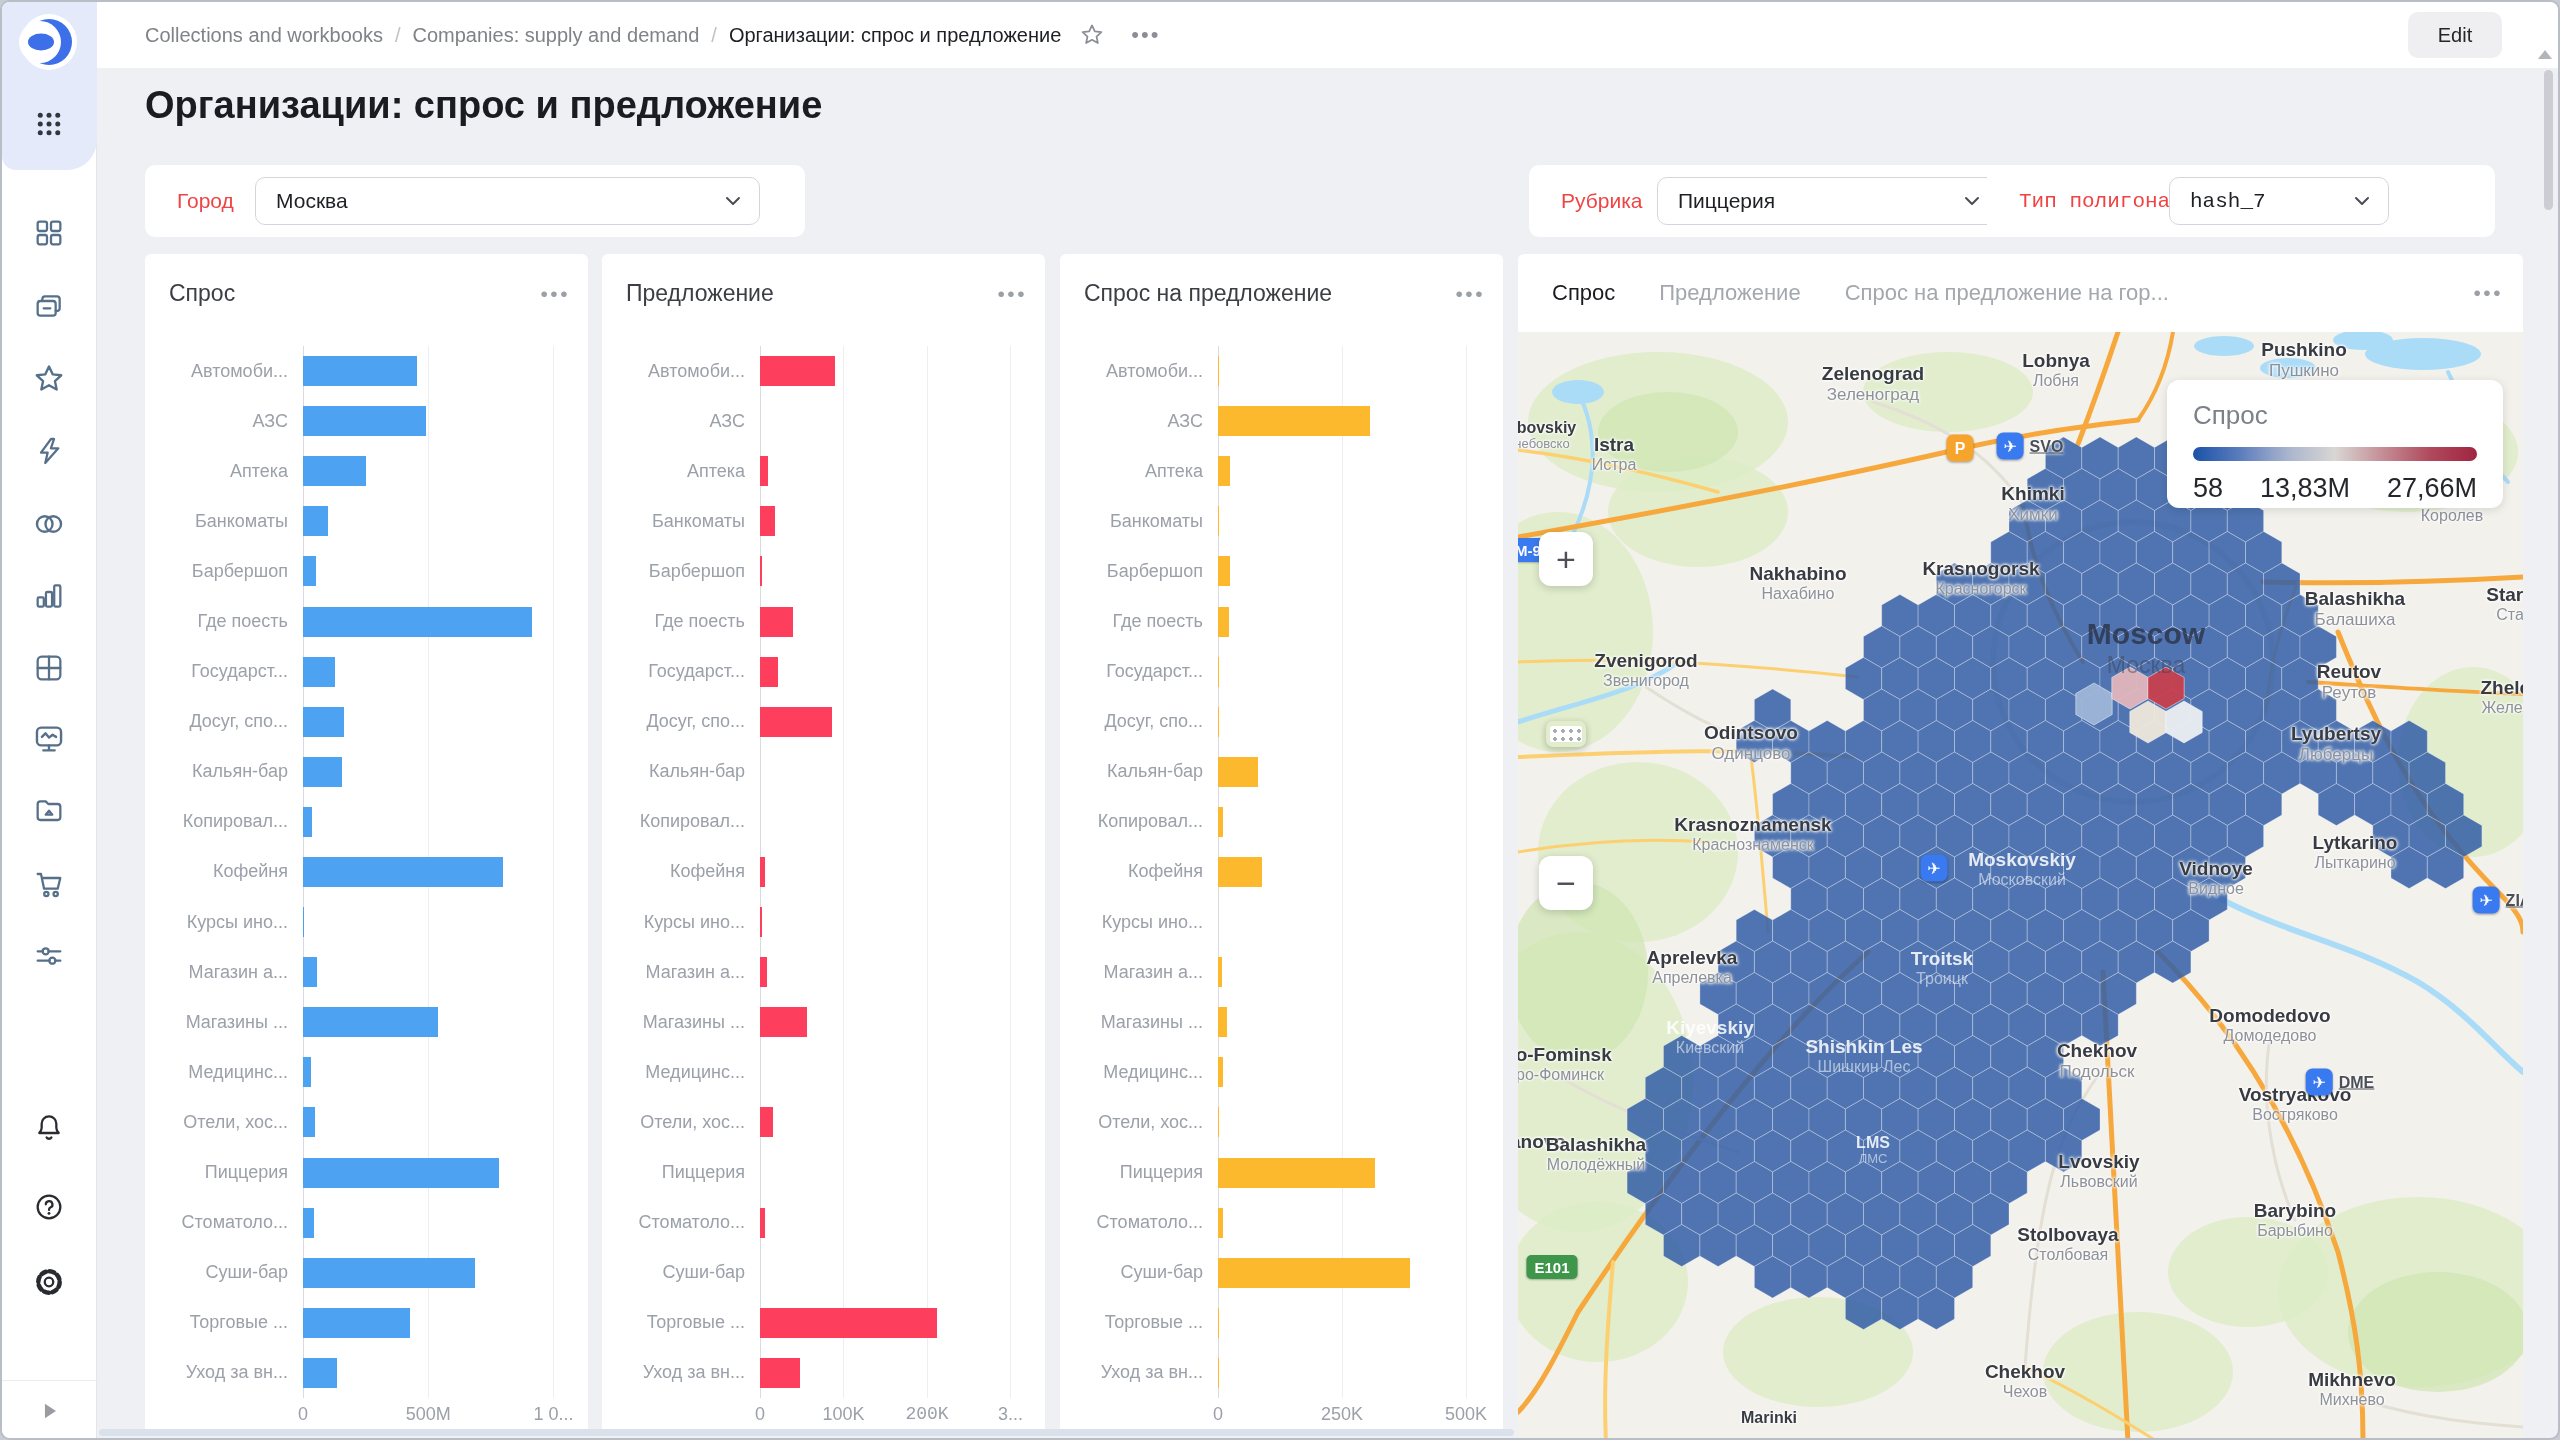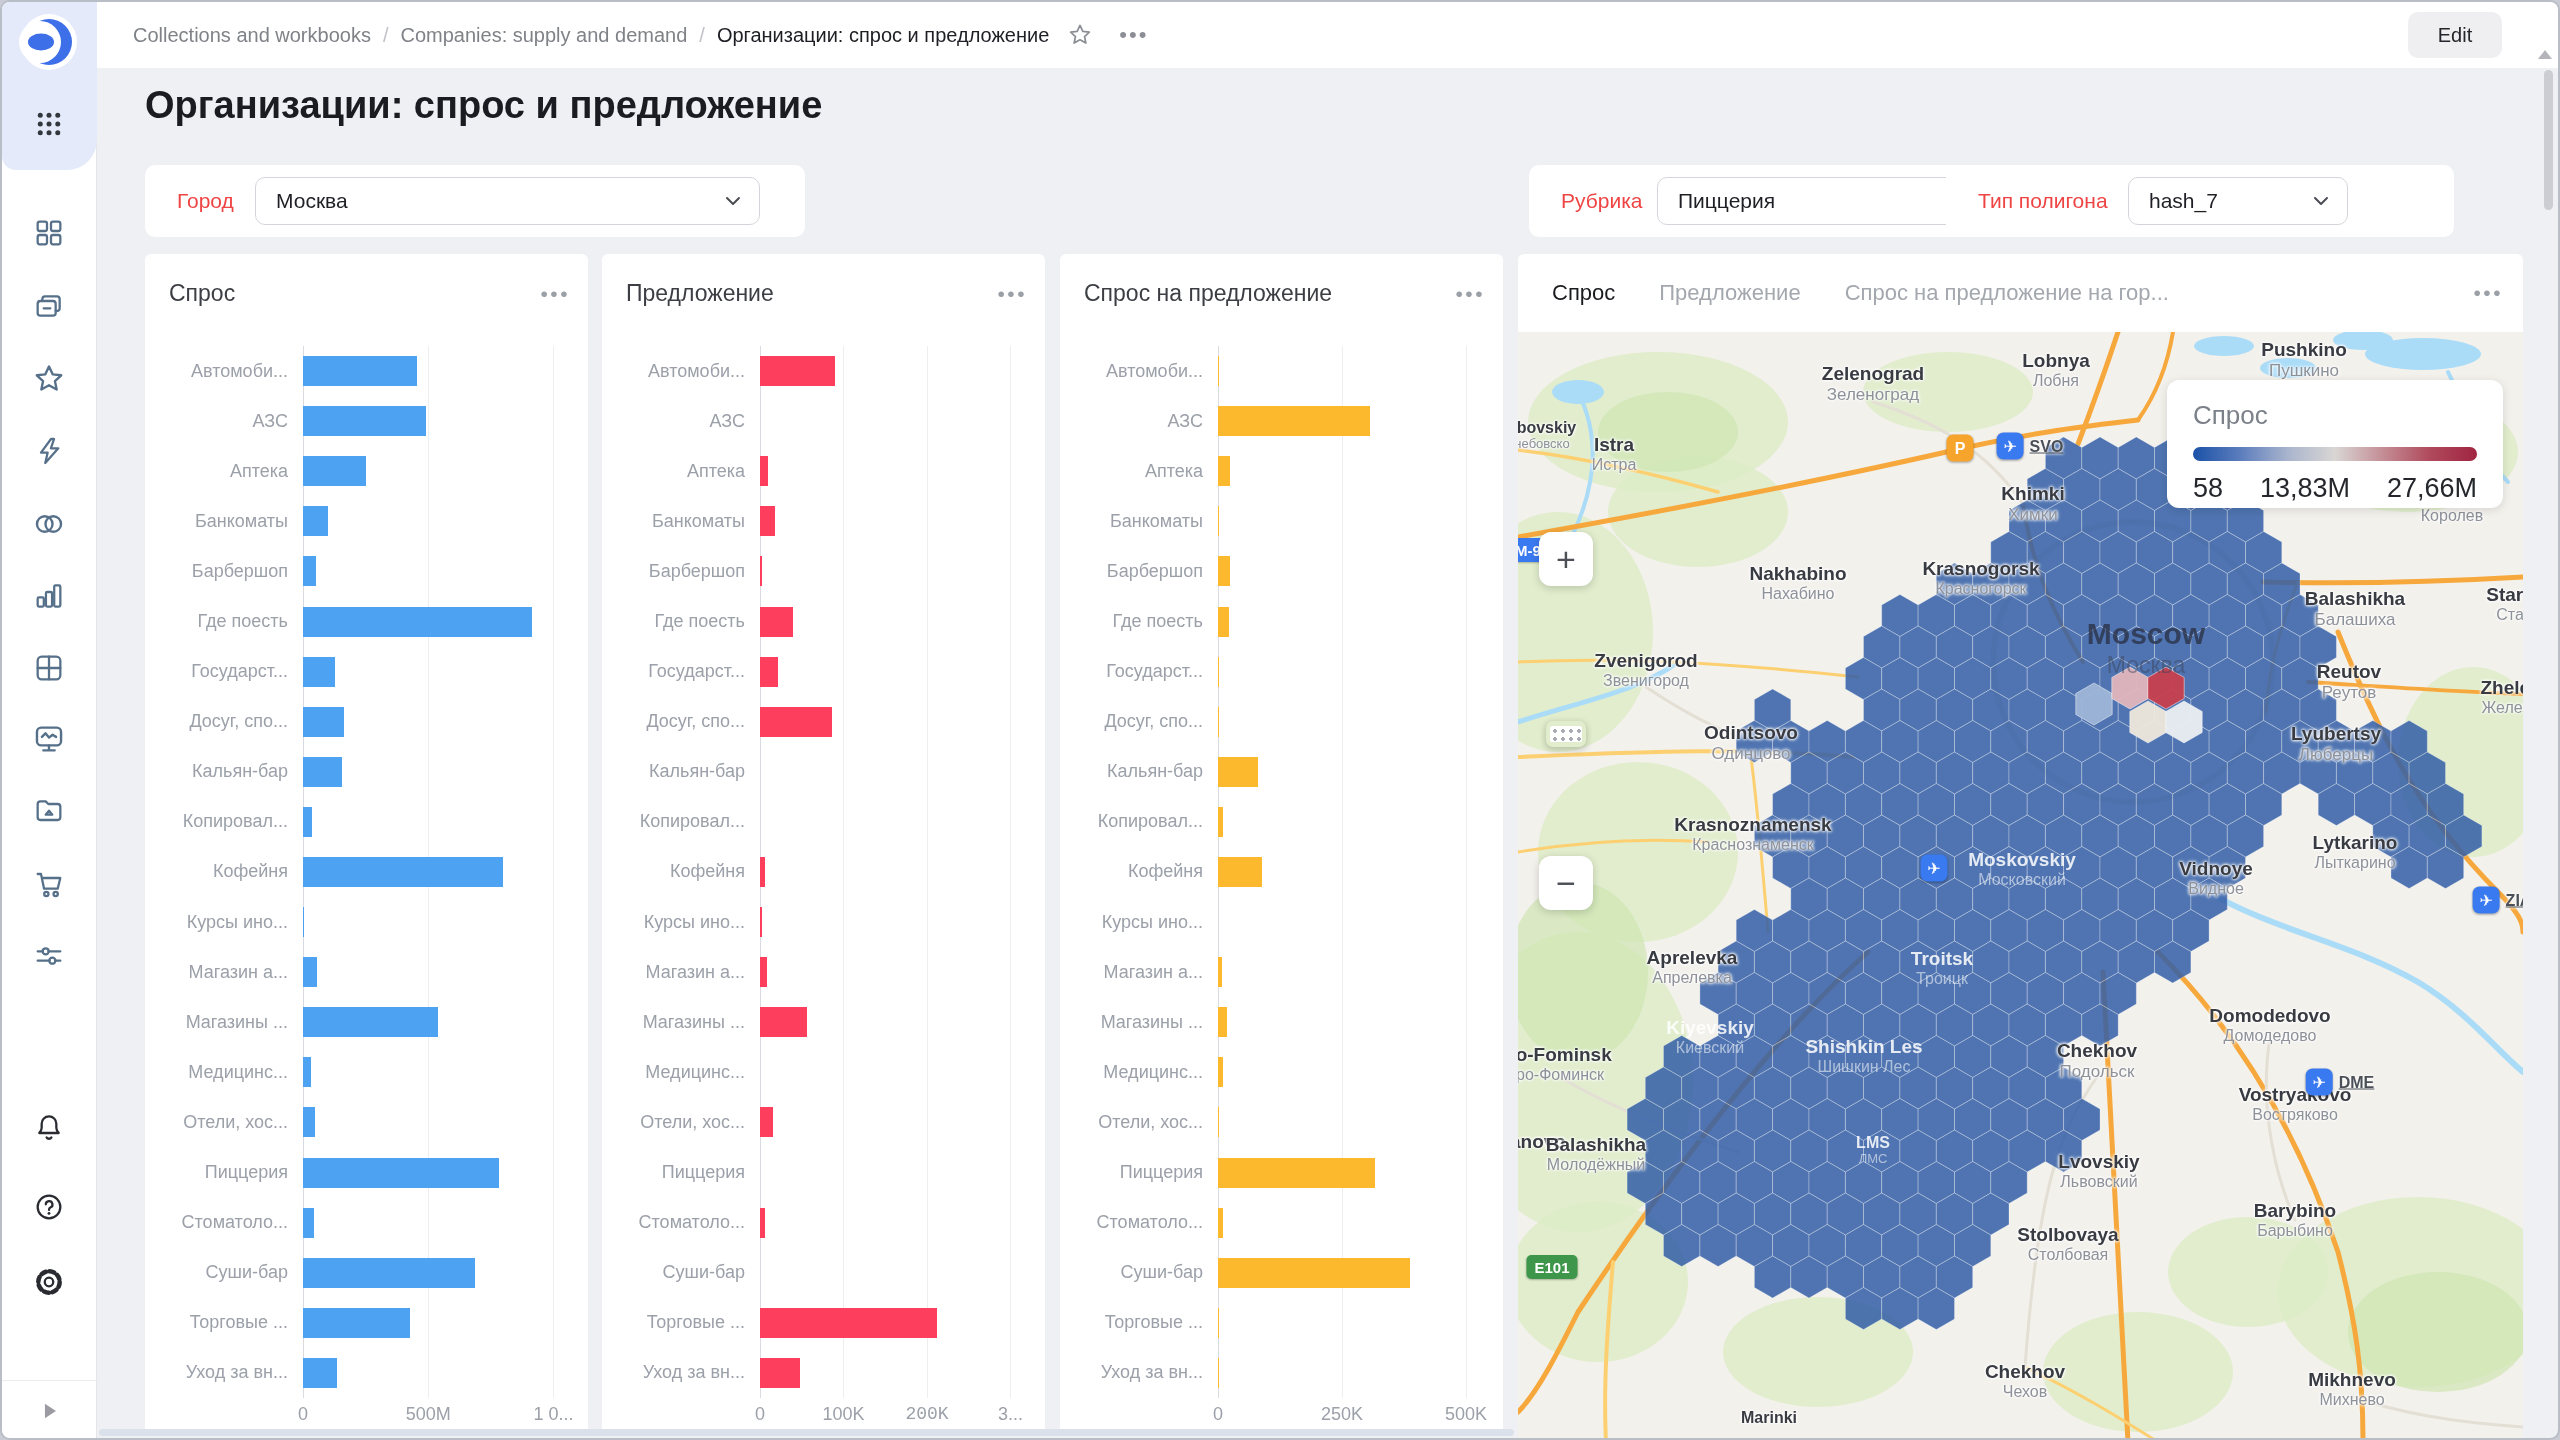--- a/index.html
+++ b/index.html
@@ -8,21 +8,21 @@
   #app { position:relative; width:2560px; height:1440px; background:#eff0f3; overflow:hidden; border:2px solid #b9bdc6; border-radius:10px; }
 
   
   #sidebar { position:absolute; left:0; top:0; width:95px; height:1440px; background:#fff; border-right:1px solid #e4e5e9; z-index:30; }
   #sidebar-blob { position:absolute; left:0; top:0; width:95px; height:168px; background:#e4eafa; border-radius:0 0 30px 14px; }
   .side-ic { position:absolute; left:47px; transform:translate(-50%,-50%); cursor:pointer; display:flex; align-items:center; justify-content:center; }
   #sidebar-footer { position:absolute; left:0; bottom:0; width:95px; height:62px; border-top:1px solid #ececee; }
 
   
   #header { position:absolute; left:95px; top:0; width:2465px; height:66px; background:#fff; z-index:20; }
-  #breadcrumb { position:absolute; left:36px; top:0; height:66px; display:flex; align-items:center; font-size:20px; color:#7f8287; }
+  #breadcrumb { position:absolute; left:48px; top:0; height:66px; display:flex; align-items:center; font-size:20px; color:#7f8287; }
   #breadcrumb .crumb { cursor:pointer; }
   #breadcrumb .crumb.current { color:#1e1f24; }
   #breadcrumb .sep { margin:0 12px; color:#c0c2c8; }
   #fav-star { margin-left:18px; cursor:pointer; display:flex; }
   #crumb-menu { margin-left:26px; color:#8b8e94; font-size:22px; letter-spacing:2px; cursor:pointer; }
   #edit-btn { position:absolute; right:60px; top:10px; width:94px; height:46px; background:#efeff2; border:none; border-radius:10px; font-size:20px; color:#25262b; font-family:inherit; cursor:pointer; }
 
   
   #vscroll-arrow { position:absolute; right:6px; top:48px; width:0; height:0; border-left:7px solid transparent; border-right:7px solid transparent; border-bottom:9px solid #b4b5ba; z-index:40;}
   #vscroll-thumb { position:absolute; right:5px; top:68px; width:9px; height:140px; background:#cccdd2; border-radius:5px; z-index:40; }
@@ -33,21 +33,21 @@
 
   .filter-card { position:absolute; top:163px; height:72px; background:#fff; border-radius:10px; display:flex; align-items:center; }
   .filter-label { font-size:21px; color:#ef4444; margin-left:32px; white-space:nowrap; }
   .select { position:relative; height:48px; border:1px solid #d4d5da; border-radius:10px; background:#fff; display:flex; align-items:center; cursor:pointer; }
   .select .val { font-size:21px; color:#1f2025; margin-left:20px; }
   .select .chev { position:absolute; right:16px; top:50%; transform:translateY(-50%); display:flex; }
   #filter-city   { left:143px;  width:660px; }
   #filter-city .select { position:absolute; left:110px; width:505px; }
   #filter-rubric { left:1527px; width:516px; }
   #filter-rubric .select { position:absolute; left:128px; width:342px; }
-  #filter-poly   { left:1944px; width:508px; }
+  #filter-poly   { left:1985px; width:508px;font-family:Liberation Mono, monospace; }
   #filter-poly .select { position:absolute; left:182px; width:220px; }
 
   
   .chart-card { position:absolute; top:252px; width:443px; height:1180px; background:#fff; border-radius:6px; overflow:hidden; }
   .chart-head { position:absolute; left:24px; right:18px; top:26px; display:flex; justify-content:space-between; align-items:center; }
   .chart-title { font-size:23px; color:#3c3e44; font-weight:500; }
   .dots-menu { color:#9aa0a6; font-size:21px; letter-spacing:2.5px; cursor:pointer; line-height:10px; }
   .plot-wrap { position:absolute; left:0; top:92px; bottom:36px; width:100%; }
   .rows { position:absolute; left:0; top:0; bottom:0; width:100%; display:flex; flex-direction:column; }
   .crow { flex:1; display:flex; align-items:center; }

